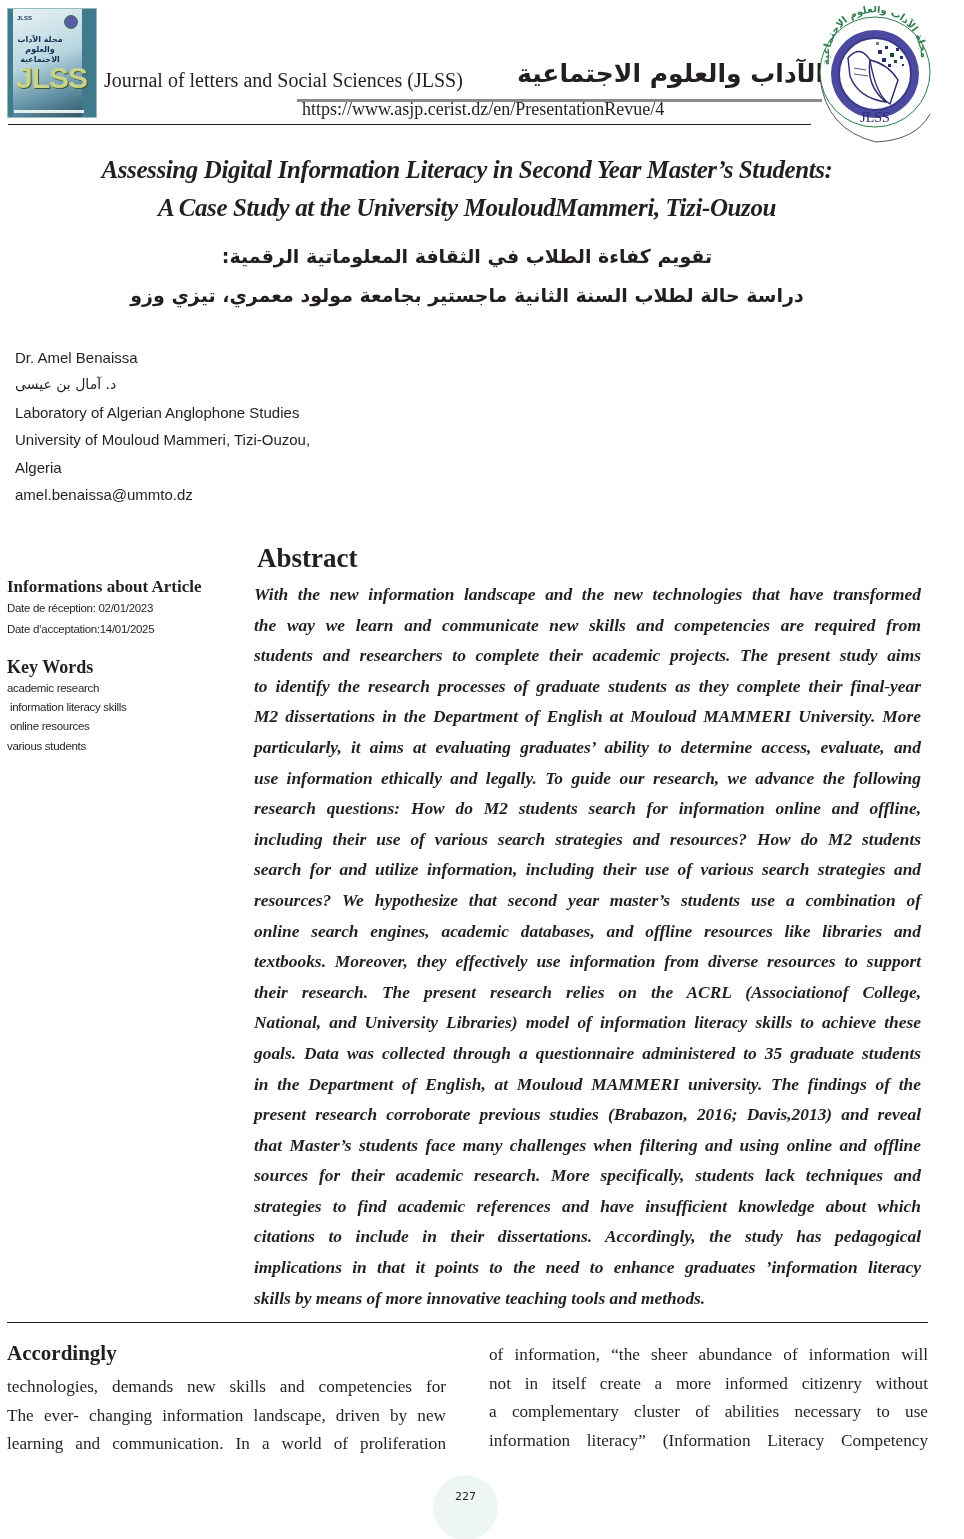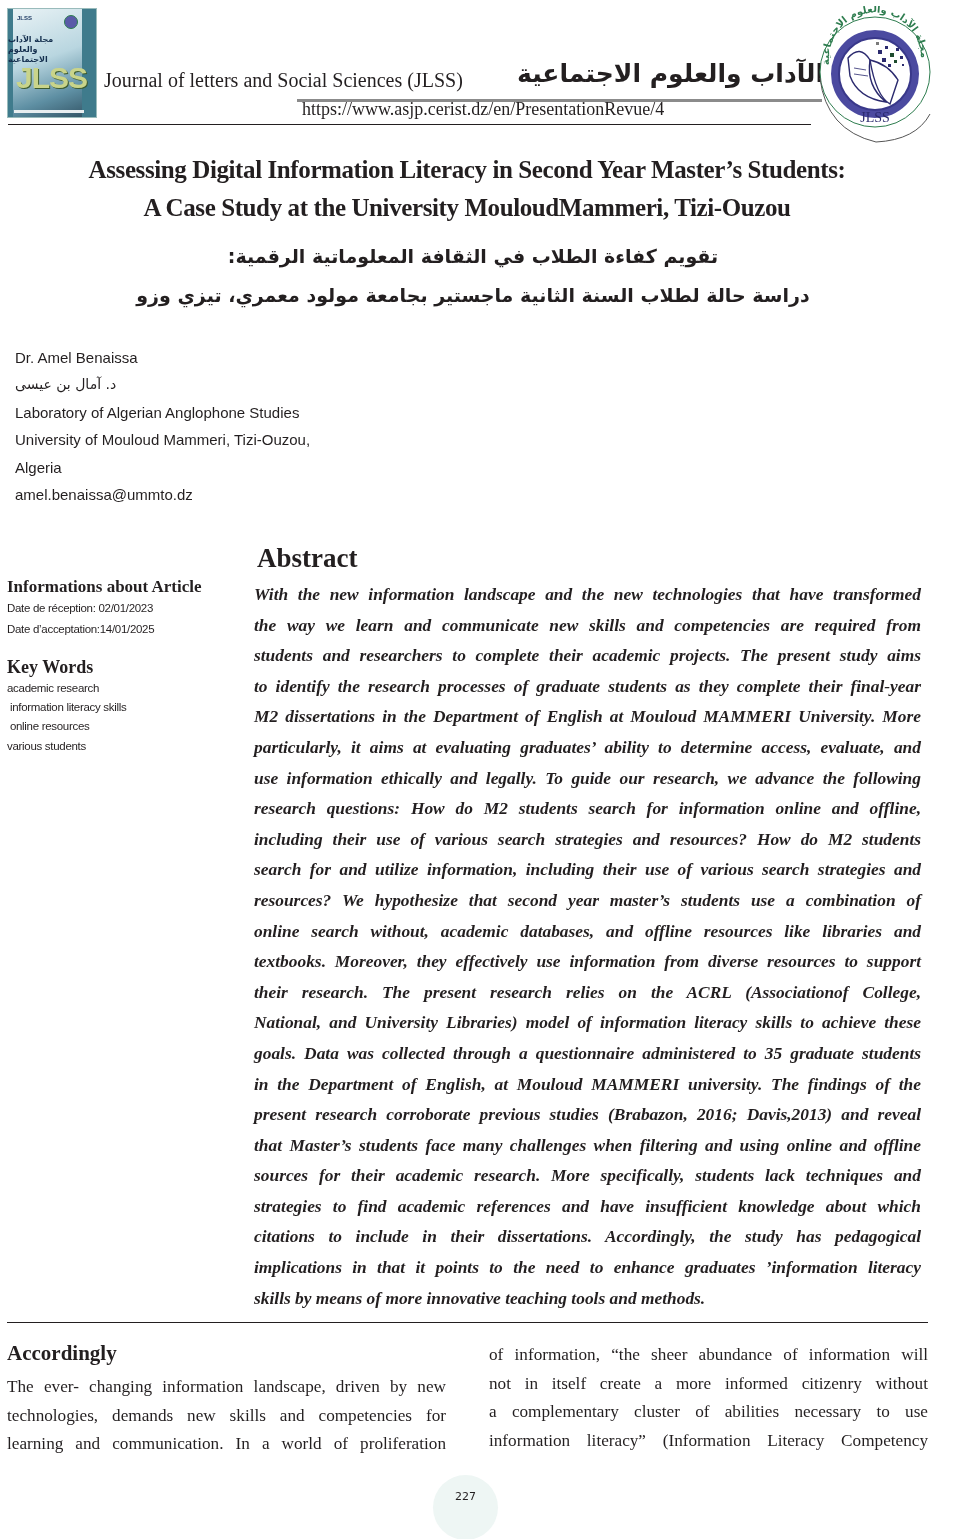--- a/index.html
+++ b/index.html
@@ -7,37 +7,37 @@
   .serif { font-family: "Liberation Serif", "DejaVu Serif", serif; }
 
   
   .cover { position: absolute; left: 7px; top: 8px; width: 88px; height: 108px;
     background: linear-gradient(160deg, #eaf3f6 0%, #b9d6e0 45%, #5e8fa3 75%, #2d4d5e 100%);
     border: 1px solid #9bb; overflow: hidden; }
   .cover .spine { position: absolute; right: 0; top: 0; width: 14px; height: 100%; background: #3f7b8c; }
   .cover .spine-l { position: absolute; left: 0; top: 0; width: 5px; height: 100%; background: #3f7b8c; }
   .cover .c-jlss-small { position: absolute; left: 9px; top: 6px; font: bold 6px "Liberation Sans", sans-serif; color: #1f3b63; }
   .cover .c-badge { position: absolute; right: 18px; top: 6px; width: 12px; height: 12px; border-radius: 50%; background: #5a5aa8; border: 1px solid #2d7f4f; }
-  .cover .c-ar { position: absolute; right: 24px; top: 26px; font: bold 8px "DejaVu Sans", sans-serif; color: #142f4e; text-align: left; line-height: 10px; direction: rtl; }
+  .cover .c-ar { position: absolute; right: 24px; top: 26px; font: bold 8px "DejaVu Sans", sans-serif; color: #142f4e; text-align: center; line-height: 10px; direction: rtl; }
   .cover .c-big { position: absolute; left: 8px; top: 52px; font: bold 30px "Liberation Sans", sans-serif; color: #c9d48a; letter-spacing: -1px; text-shadow: 1px 1px 0 #3c5b2f; }
   .cover .c-bottom { position: absolute; left: 6px; bottom: 4px; width: 70px; height: 3px; background: #e8eef0; }
 
   .journal-title { position: absolute; left: 104px; top: 69px; font-size: 20px; color: #231f20; white-space: nowrap; }
   .journal-title-ar { position: absolute; left: 517px; top: 59px; font: bold 25px "DejaVu Sans", sans-serif; color: #231f20; direction: rtl; white-space: nowrap; letter-spacing: -0.5px; }
   .rule-grey { position: absolute; left: 297px; top: 99px; width: 525px; height: 3px; background: #8b8b8b; }
   .url { position: absolute; left: 302px; top: 99px; font-size: 18px; color: #231f20; white-space: nowrap; }
   .rule-black { position: absolute; left: 8px; top: 124px; width: 803px; height: 1px; background: #231f20; }
 
   .logo { position: absolute; left: 816px; top: 6px; width: 118px; height: 138px; }
 
   
-  .title-en { position: absolute; left: 0; width: 934px; text-align: center; font-family: "Liberation Serif", serif; font-weight: bold; font-size: 25px; color: #231f20; letter-spacing: -0.4px; }
+  .title-en { position: absolute; left: 0; width: 934px; text-align: center; font-family: "Liberation Serif", serif; font-weight: bold; font-size: 25px; color: #231f20; letter-spacing: -0.4px; font-style: italic; }
   .title-en.l1 { top: 156px; }
   .title-en.l2 { top: 194px; }
-  .title-ar { position: absolute; left: 6px; width: 934px; text-align: center; font-family: "DejaVu Sans", sans-serif; font-weight: bold; font-size: 19px; color: #231f20; direction: rtl; }
+  .title-ar { position: absolute; left: 0; width: 934px; text-align: center; font-family: "DejaVu Sans", sans-serif; font-weight: bold; font-size: 19px; color: #231f20; direction: rtl; }
   .title-ar.l1 { top: 245px; }
   .title-ar.l2 { top: 284px; }
 
   
   .author { position: absolute; left: 15px; top: 344px; font-family: "Liberation Sans", sans-serif; font-size: 15px; color: #231f20; }
   .author div { height: 27.4px; line-height: 27.4px; white-space: nowrap; }
   .author .ar { direction: rtl; text-align: left; font-family: "DejaVu Sans", sans-serif; font-size: 14px; unicode-bidi: plaintext; }
 
   
   .info-head { position: absolute; left: 7px; top: 577px; font-family: "Liberation Serif", serif; font-weight: bold; font-size: 17px; color: #231f20; white-space: nowrap; }
@@ -144,41 +144,41 @@
   <span class="abs-line">the way we learn and communicate new skills and competencies are required from</span>
   <span class="abs-line">students and researchers to complete their academic projects. The present study aims</span>
   <span class="abs-line">to identify the research processes of graduate students as they complete their final-year</span>
   <span class="abs-line">M2 dissertations in the Department of English at Mouloud MAMMERI University. More</span>
   <span class="abs-line">particularly, it aims at evaluating graduates’ ability to determine access, evaluate, and</span>
   <span class="abs-line">use information ethically and legally. To guide our research, we advance the following</span>
   <span class="abs-line">research questions: How do M2 students search for information online and offline,</span>
   <span class="abs-line">including their use of various search strategies and resources? How do M2 students</span>
   <span class="abs-line">search for and utilize information, including their use of various search strategies and</span>
   <span class="abs-line">resources? We hypothesize that second year master’s students use a combination of</span>
-  <span class="abs-line">online search without, academic databases, and offline resources like libraries and</span>
+  <span class="abs-line">online search engines, academic databases, and offline resources like libraries and</span>
   <span class="abs-line">textbooks. Moreover, they effectively use information from diverse resources to support</span>
   <span class="abs-line">their research. The present research relies on the ACRL (Associationof College,</span>
   <span class="abs-line">National, and University Libraries) model of information literacy skills to achieve these</span>
   <span class="abs-line">goals. Data was collected through a questionnaire administered to 35 graduate students</span>
   <span class="abs-line">in the Department of English, at Mouloud MAMMERI university. The findings of the</span>
   <span class="abs-line">present research corroborate previous studies (Brabazon, 2016; Davis,2013) and reveal</span>
   <span class="abs-line">that Master’s students face many challenges when filtering and using online and offline</span>
   <span class="abs-line">sources for their academic research. More specifically, students lack techniques and</span>
   <span class="abs-line">strategies to find academic references and have insufficient knowledge about which</span>
   <span class="abs-line">citations to include in their dissertations. Accordingly, the study has pedagogical</span>
   <span class="abs-line">implications in that it points to the need to enhance graduates ’information literacy</span>
   <span class="abs-line last">skills by means of more innovative teaching tools and methods.</span>
 </div>
 
 <div class="rule-mid"></div>
 
 <div class="intro-head">Accordingly</div>
 <div class="col left">
+  <span class="col-line">technologies, demands new skills and competencies for</span>
   <span class="col-line">The ever- changing information landscape, driven by new</span>
-  <span class="col-line">technologies, demands new skills and competencies for</span>
   <span class="col-line">learning and communication. In a world of proliferation</span>
 </div>
 <div class="col right">
   <span class="col-line">of information, “the sheer abundance of information will</span>
   <span class="col-line">not in itself create a more informed citizenry without</span>
   <span class="col-line">a complementary cluster of abilities necessary to use</span>
   <span class="col-line">information literacy” (Information Literacy Competency</span>
 </div>
 
 <div class="page-circle"></div>

